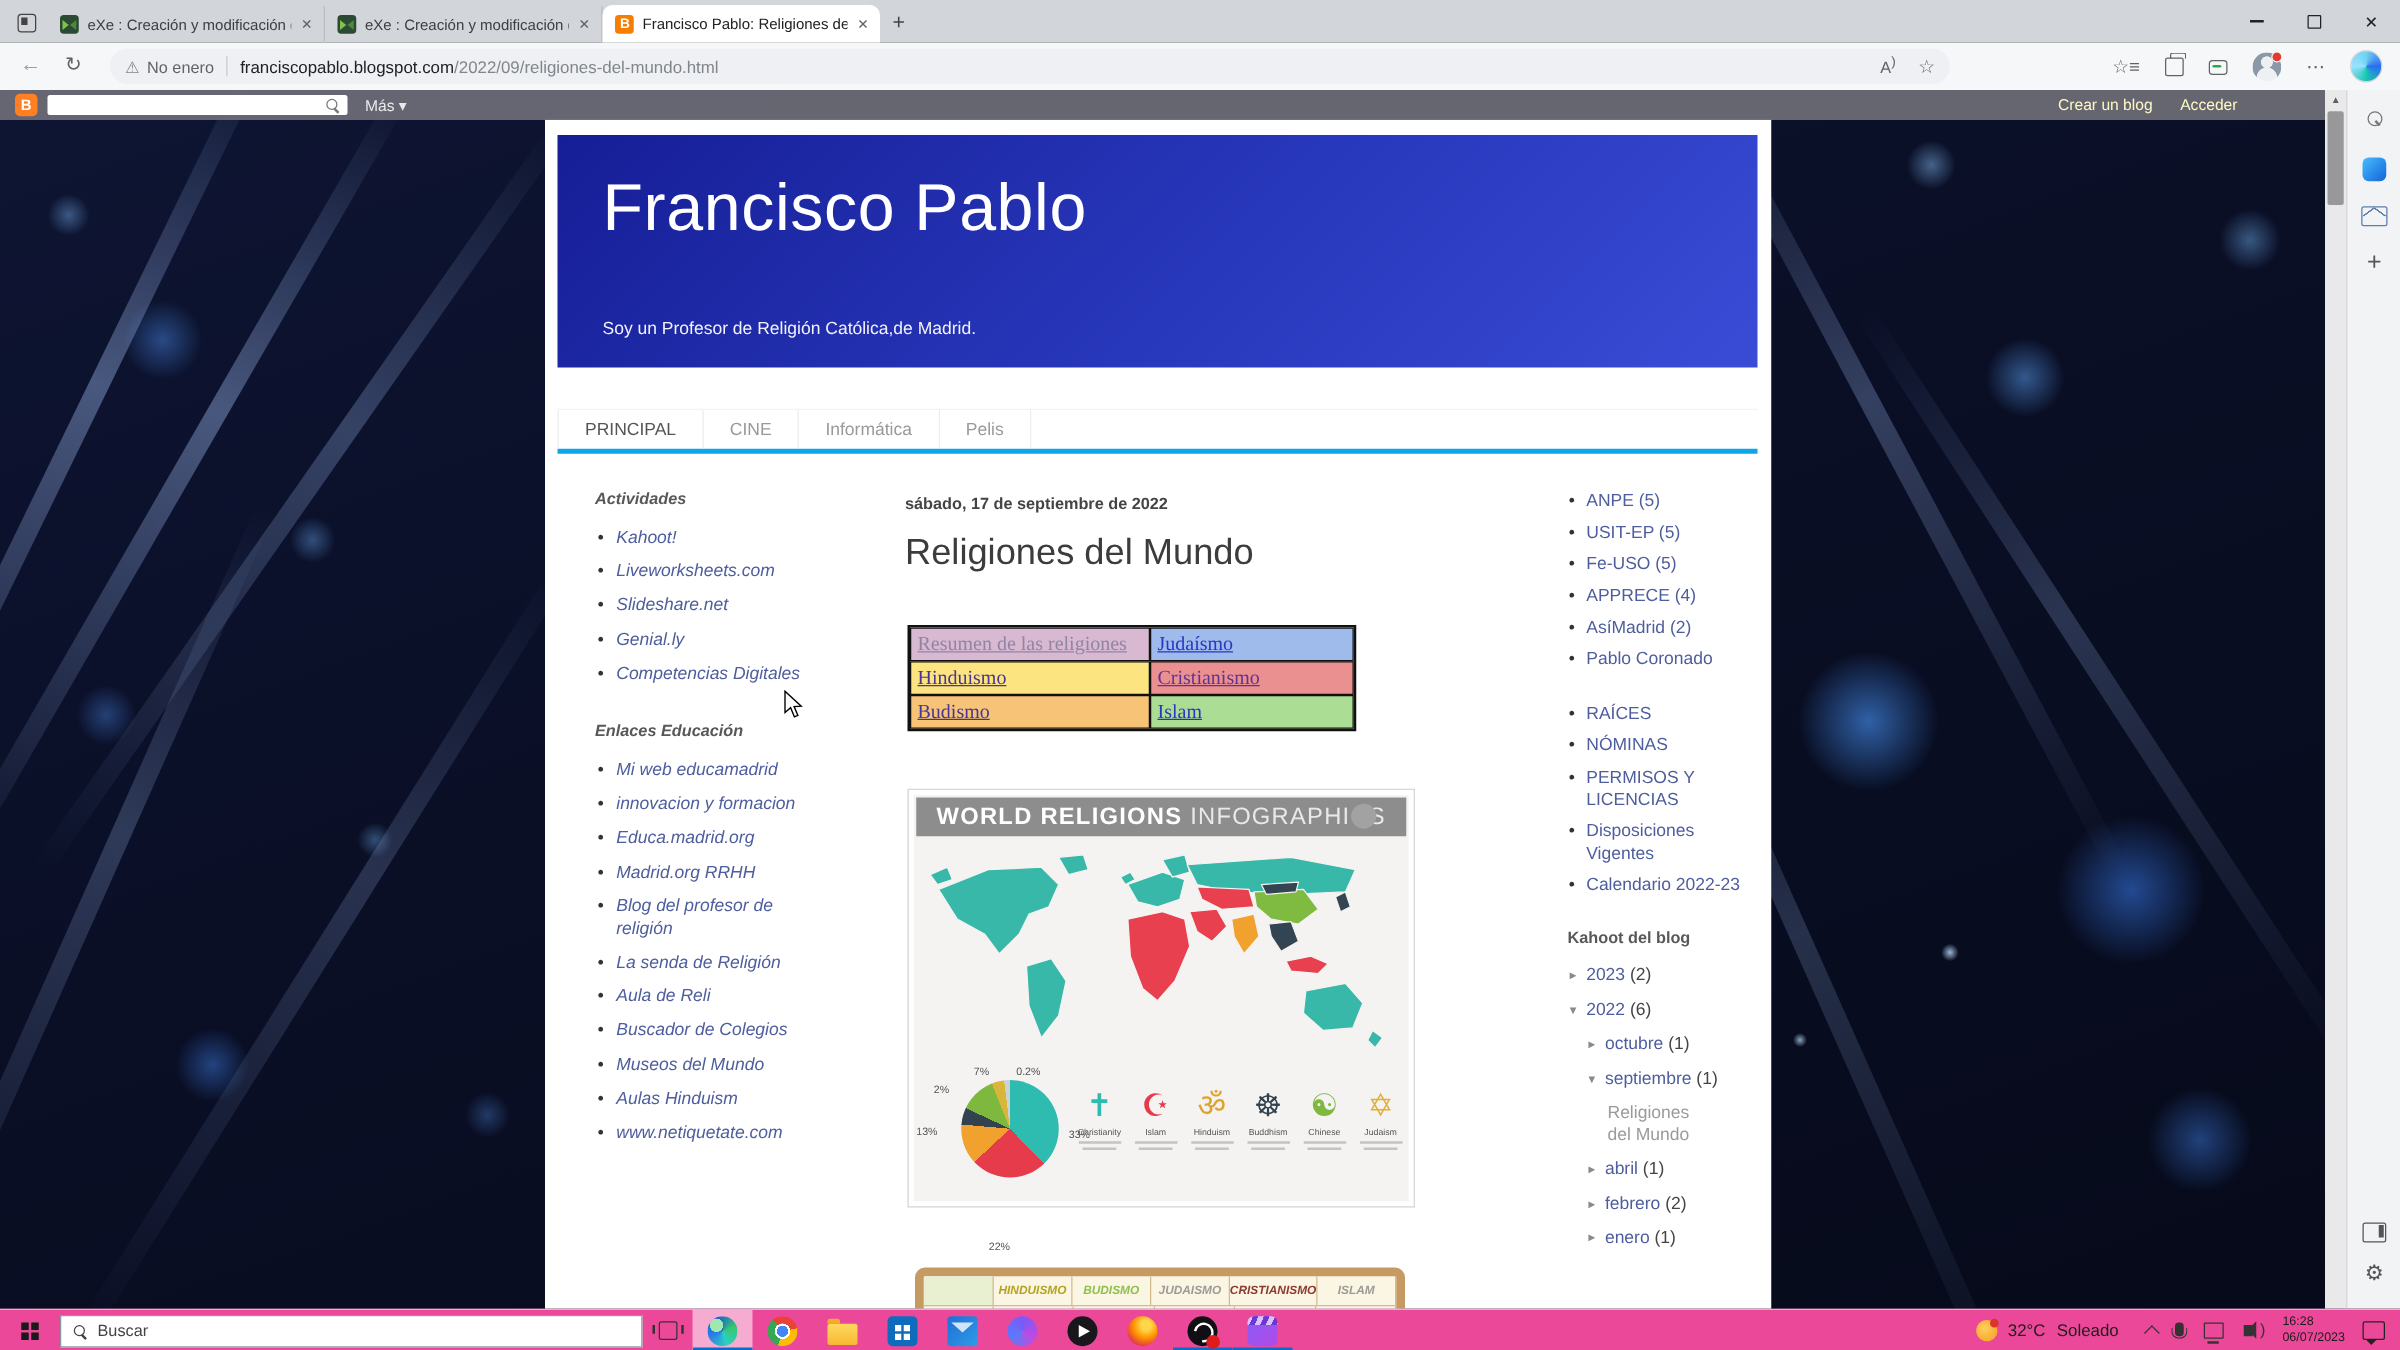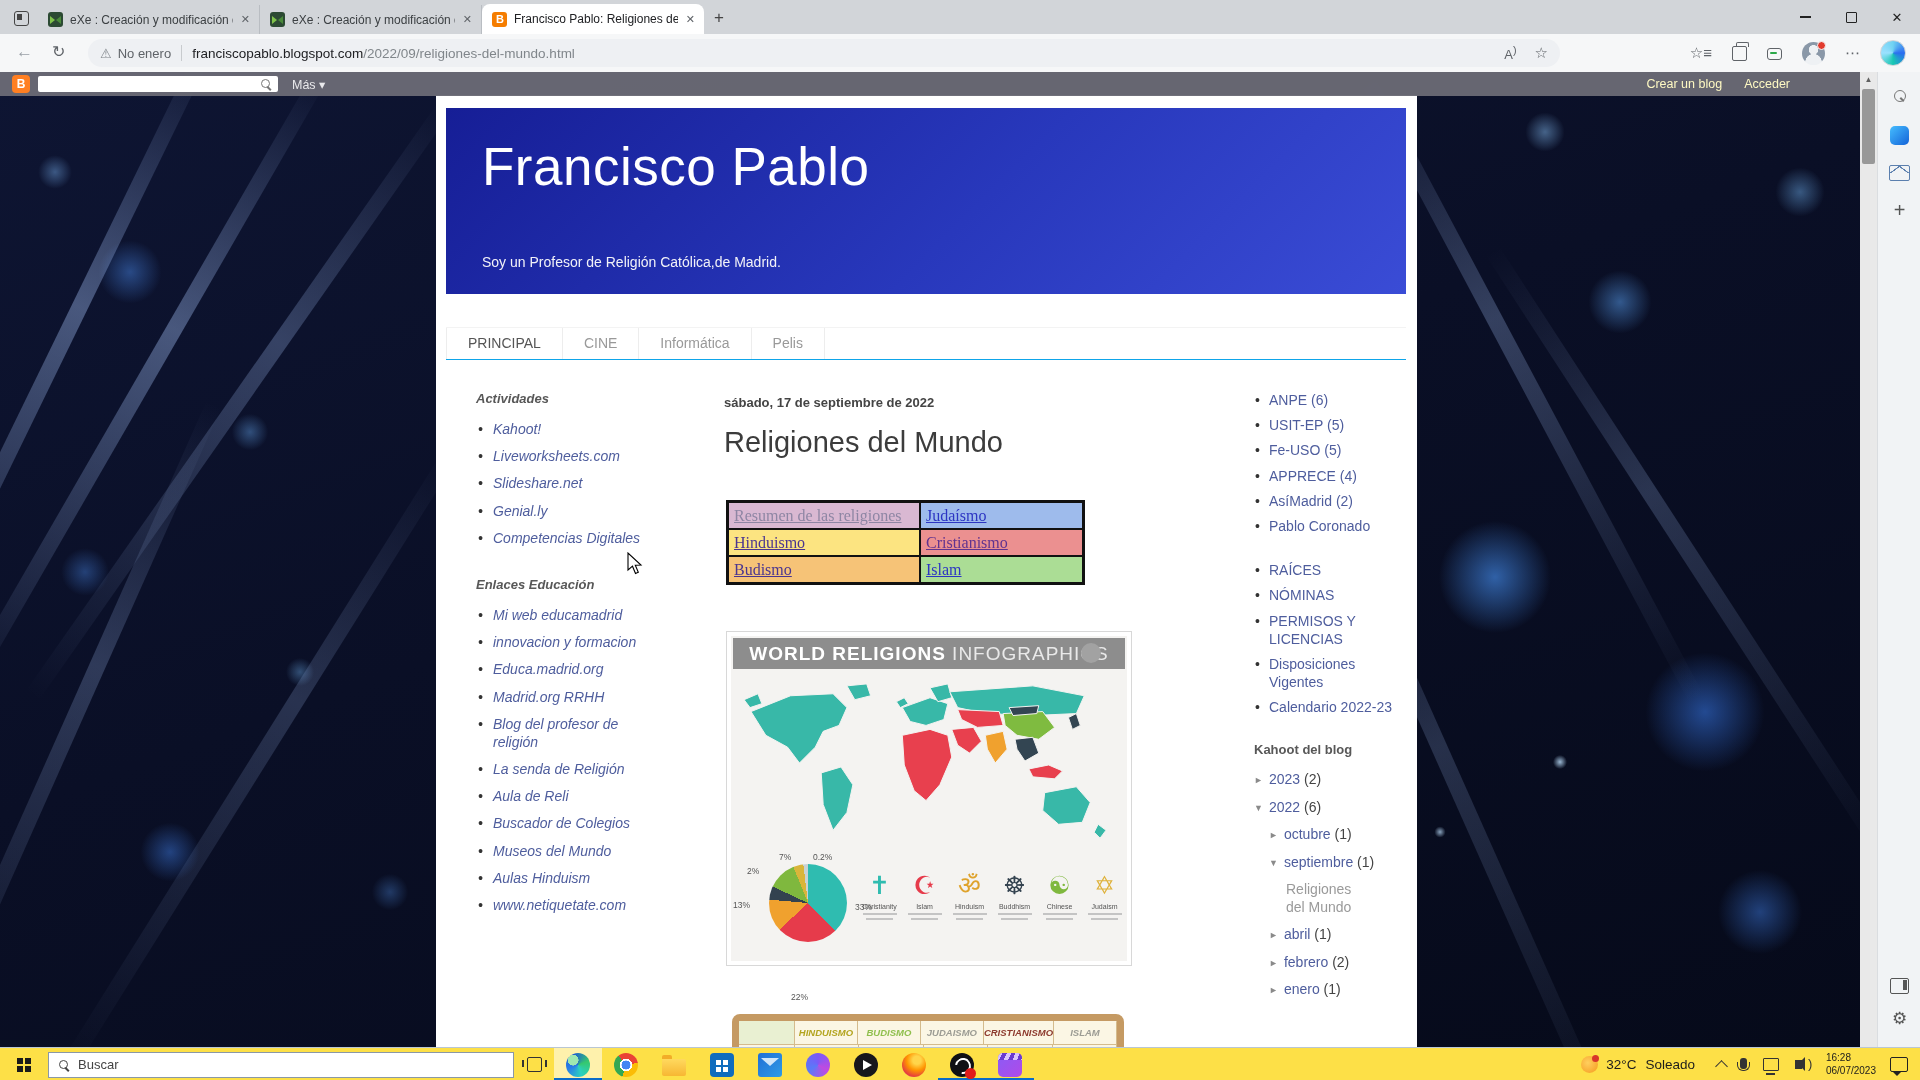--- a/index.html
+++ b/index.html
@@ -88,21 +88,21 @@
   .plus{font-size:20px;color:#555;line-height:18px;}
   .rail-bottom{margin-top:auto;display:flex;flex-direction:column;align-items:center;}
   .panel-ico{width:17px;height:14px;border:1.6px solid #555;border-radius:2px;position:relative;}
   .panel-ico::after{content:"";position:absolute;right:1px;top:1px;width:4px;height:10px;background:#555;}
   .gear{font-size:17px;color:#555;margin:14px 0 18px;}
   
   .blog-col{position:absolute;left:436px;top:95px;width:981px;height:952px;background:#fff;overflow:hidden;z-index:4;}
   .blog-header{position:absolute;left:10px;top:13px;width:960px;height:186px;background:linear-gradient(135deg,#161e96 0%,#2838bc 55%,#3a4cd6 100%);}
   .blog-title{position:absolute;left:36px;top:28px;color:#fff;font-size:53px;letter-spacing:.5px;}
   .blog-subtitle{position:absolute;left:36px;top:146px;color:#f2f2f8;font-size:14px;}
-  .blog-tabs{position:absolute;left:10px;top:232px;width:960px;height:31px;border-bottom:1px solid #0ea5e9;border-top:1px solid #f3f3f3;display:flex;align-items:center;}
+  .blog-tabs{position:absolute;left:10px;top:232px;width:960px;height:31px;border-bottom:4px solid #0ea5e9;border-top:1px solid #f3f3f3;display:flex;align-items:center;}
   .btab{font-size:14px;color:#999;padding:0 21px;height:31px;line-height:31px;border-right:1px solid #ededed;}
   .btab:first-child{border-left:1px solid #ededed;}
   .btab.sel{color:#555;}
   
   .lcol{position:absolute;left:40px;top:296px;width:215px;font-style:italic;}
   .side-h{font-size:13px;font-weight:bold;color:#585858;margin:0 0 14px 0;}
   .side-list{list-style:none;margin:0 0 30px 0;padding:0;width:178px;}
   .side-list li{font-size:14px;color:#4e5d9d;margin-bottom:9px;line-height:1.3;padding-left:17px;position:relative;}
   .side-list li::before{content:"•";color:#333;position:absolute;left:2px;}
   
@@ -153,21 +153,21 @@
   .arch-item{font-size:14px;margin-bottom:10px;line-height:1.25;}
   .arch-arrow{color:#8a8a8a;font-size:9px;margin-right:6px;vertical-align:1px;}
   .arch-label{color:#4e5d9d;}
   .arch-count{color:#444;}
   .arch-item[data-indent="1"]{padding-left:15px;}
   .arch-item[data-indent="2"]{padding-left:32px;width:86px;}
   .arch-item[data-indent="2"] .arch-label{color:#9a9a9a;}
   
   .cursor{position:absolute;left:626px;top:552px;z-index:30;}
   
-  .taskbar{position:absolute;left:0;top:1047px;width:1920px;height:33px;background:#fde047;border-top:1px solid #b9c6d3;z-index:20;display:flex;align-items:center;}
+  .taskbar{position:absolute;left:0;top:1047px;width:1920px;height:33px;background:#ec4899;border-top:1px solid #b9c6d3;z-index:20;display:flex;align-items:center;}
   .start{width:48px;height:33px;display:flex;align-items:center;justify-content:center;}
   .win-logo{width:14px;height:14px;display:grid;grid-template-columns:6px 6px;grid-template-rows:6px 6px;gap:2px;}
   .win-logo i{background:#1a1a1a;}
   .tb-search{width:466px;height:26px;background:#fff;border:1px solid #8a98a6;display:flex;align-items:center;padding:0 10px;box-sizing:border-box;}
   .tb-search .mag{margin-right:10px;border-color:#444;}
   .tb-search .mag::after{background:#444;}
   .tb-search-text{font-size:13px;color:#444;}
   .taskview{width:40px;height:33px;display:flex;align-items:center;justify-content:center;}
   .tv-ico{width:13px;height:13px;border:1.7px solid #333;border-radius:2px;position:relative;}
   .tv-ico::before{content:"";position:absolute;left:-6px;top:2px;width:2px;height:7px;background:#333;}
@@ -471,21 +471,21 @@
           <span class="bc">✡</span>
           <span class="bc">✝</span>
           <span class="bc">☪</span>
         </div>
       </div>
     </div>
 
     <div class="rcol">
       <ul class="rlist">
 
-      <li>ANPE (6)</li>
+      <li>ANPE (5)</li>
           <li>USIT-EP (5)</li>
           <li>Fe-USO (5)</li>
           <li>APPRECE (4)</li>
           <li>AsíMadrid (2)</li>
           <li>Pablo Coronado</li>
         </ul>
       <ul class="rlist">
 
       <li>RAÍCES</li>
           <li>NÓMINAS</li>

